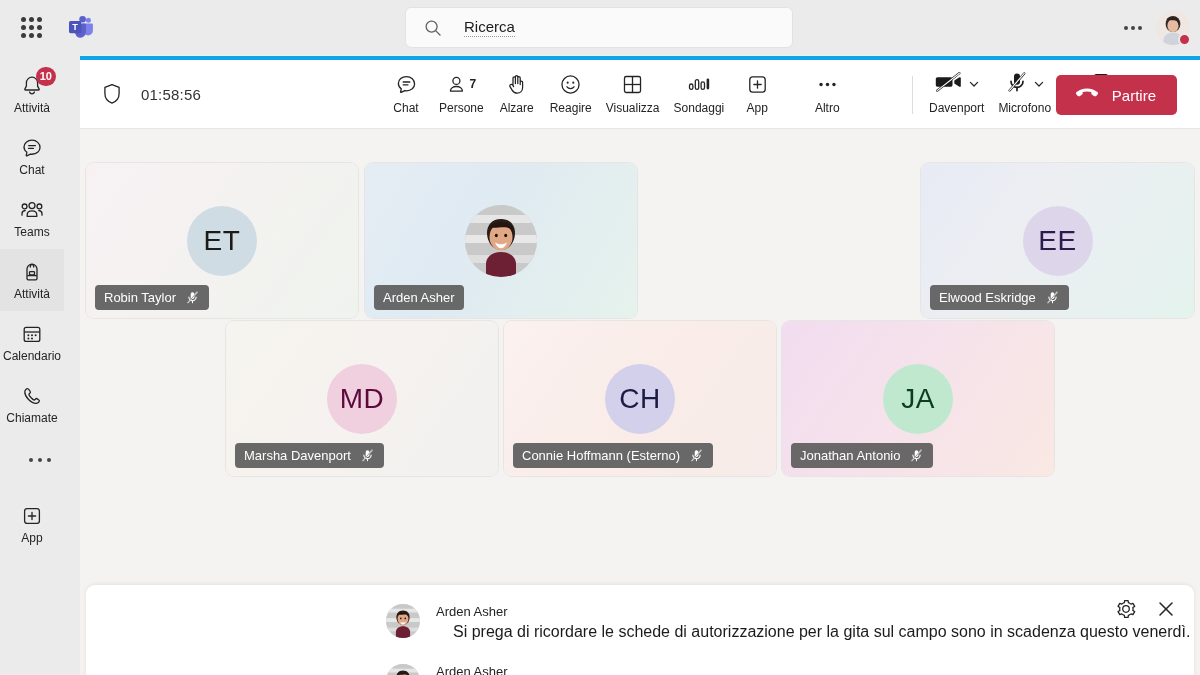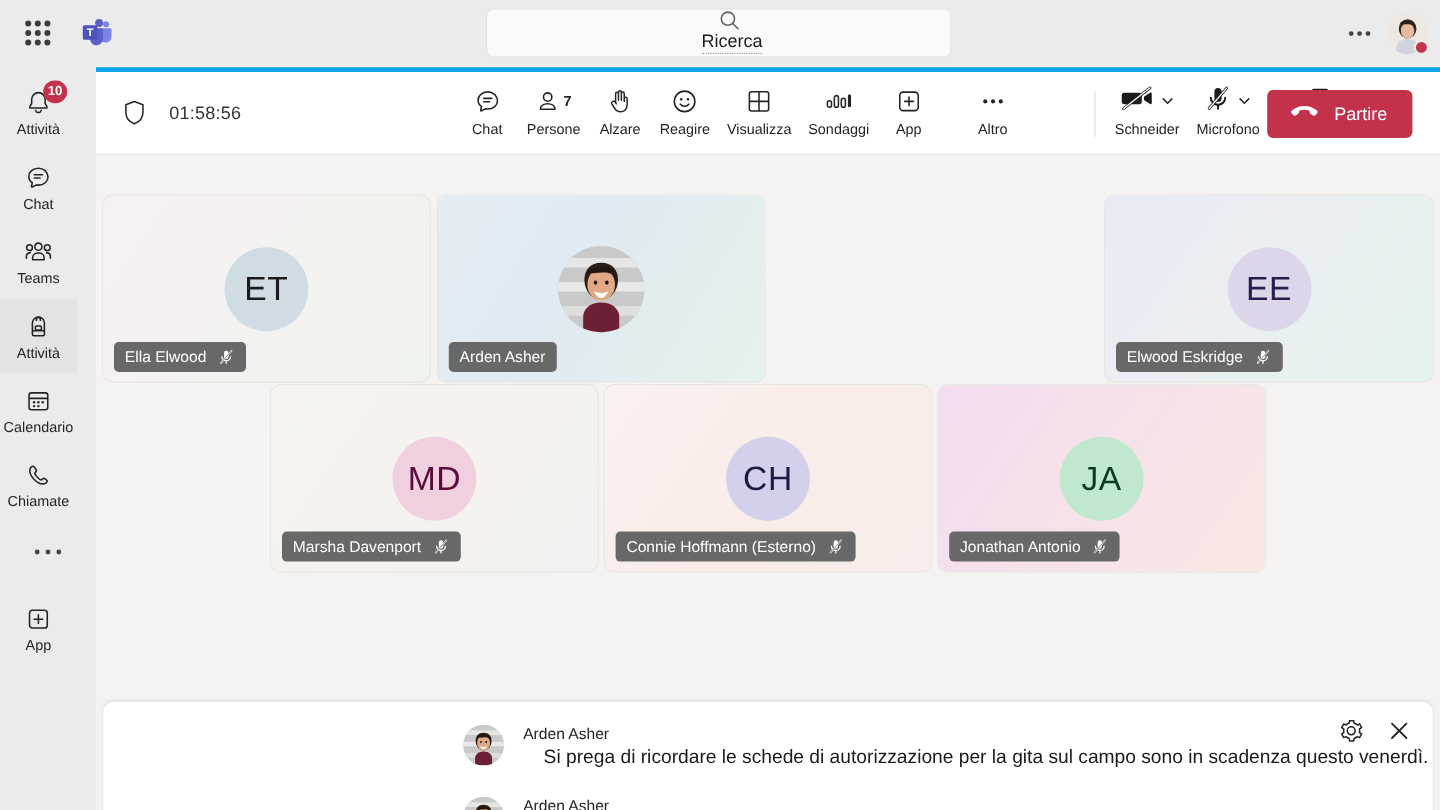--- a/index.html
+++ b/index.html
@@ -43,21 +43,20 @@
 
   .searchwrap {
     position: absolute;
     left: 406px; top: 8px;
     width: 386px; height: 39px;
     background: #fafafa;
     border-radius: 5px;
     display: flex;
     align-items: center;
     box-shadow: 0 0 0 1px #e2e2e2;
-    flex-direction: column;
   }
   .search-icon { margin-left: 18px; width: 18px; height: 18px; display: block; }
   .search-text {
     margin-left: 22px;
     font-size: 15px;
     color: #1b1b1b;
     border-bottom: 1px dotted #9a9a9a;
     padding-bottom: 1px;
   }
 
@@ -534,21 +533,21 @@
               <path d="M3.6 7.2h13.1c1 0 1.8.8 1.8 1.8v6c0 1-.8 1.8-1.8 1.8H3.6c-1 0-1.8-.8-1.8-1.8v-6c0-1 .8-1.8 1.8-1.8z" fill="#1b1b1b"></path>
               <path d="M20.3 10.6 25.4 7.3c.6-.4 1.4 0 1.4.8v7.8c0 .8-.8 1.2-1.4.8l-5.1-3.3z" fill="#1b1b1b"></path>
               <line x1="3.2" y1="20.6" x2="25.4" y2="3.2" stroke="#1b1b1b" stroke-width="2.3" stroke-linecap="round"></line>
               <line x1="3.2" y1="20.6" x2="25.4" y2="3.2" stroke="#ffffff" stroke-width="1.1" stroke-linecap="round"></line>
             </svg>
           </span>
           <svg class="chev" viewBox="0 0 12 12">
             <path d="M2.4 4.4 6 8l3.6-3.6" fill="none" stroke="#242424" stroke-width="1.25" stroke-linecap="round" stroke-linejoin="round"></path>
           </svg>
         </span>
-        <span class="lbl">Schneider</span>
+        <span class="lbl">Davenport</span>
       </div>
 
       <div class="tb-av" style="margin-left:8px">
         <span class="row">
           <span>
             <svg width="24" height="24" viewBox="0 0 24 24">
               <path d="M12 3.4a3 3 0 0 1 3 3v5.4a3 3 0 0 1-6 0V6.4a3 3 0 0 1 3-3z" fill="#1b1b1b"></path>
               <path d="M6 11.4a6 6 0 0 0 12 0" fill="none" stroke="#1b1b1b" stroke-width="1.7" stroke-linecap="round"></path>
               <line x1="12" y1="17.4" x2="12" y2="20.6" stroke="#1b1b1b" stroke-width="1.7" stroke-linecap="round"></line>
               <line x1="4.6" y1="20.4" x2="19.2" y2="3.4" stroke="#1b1b1b" stroke-width="2.3" stroke-linecap="round"></line>
@@ -583,21 +582,21 @@
       </span>
       <span class="lbl">Partire</span>
     </div>
   </div>
 
   <div class="grid-area">
 
     <div class="tile" style="left:6px; top:34px; width:272px; height:155px; background:linear-gradient(125deg,#f7f1f4 0%,#f4f2f0 45%,#eff3ee 100%);">
       <div class="avatar-circle" style="background:#cfdce3; color:#1b1b1b;">ET</div>
       <div class="namebadge">
-        <span class="nm">Ella Elwood</span>
+        <span class="nm">Robin Taylor</span>
         <svg class="mic-off" viewBox="0 0 24 24">
           <path d="M12 3.6a2.9 2.9 0 0 1 2.9 2.9v5.2a2.9 2.9 0 0 1-5.8 0V6.5A2.9 2.9 0 0 1 12 3.6z" fill="#ffffff"></path>
           <path d="M6.2 11.4a5.8 5.8 0 0 0 11.6 0" fill="none" stroke="#ffffff" stroke-width="1.7" stroke-linecap="round"></path>
           <line x1="12" y1="17.2" x2="12" y2="20.4" stroke="#ffffff" stroke-width="1.7" stroke-linecap="round"></line>
           <line x1="4.8" y1="20.2" x2="19.2" y2="3.6" stroke="#ffffff" stroke-width="2.2" stroke-linecap="round"></line>
           <line x1="4.8" y1="20.2" x2="19.2" y2="3.6" stroke="#5e5e5e" stroke-width="1" stroke-linecap="round"></line>
         </svg>
       </div>
     </div>
 

